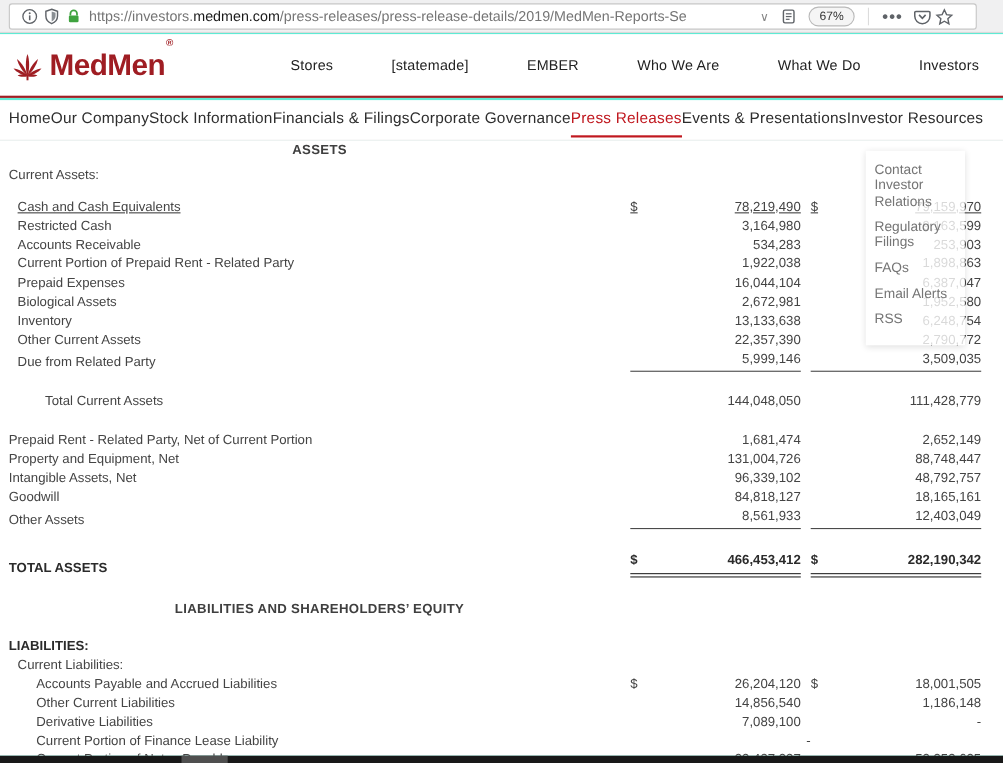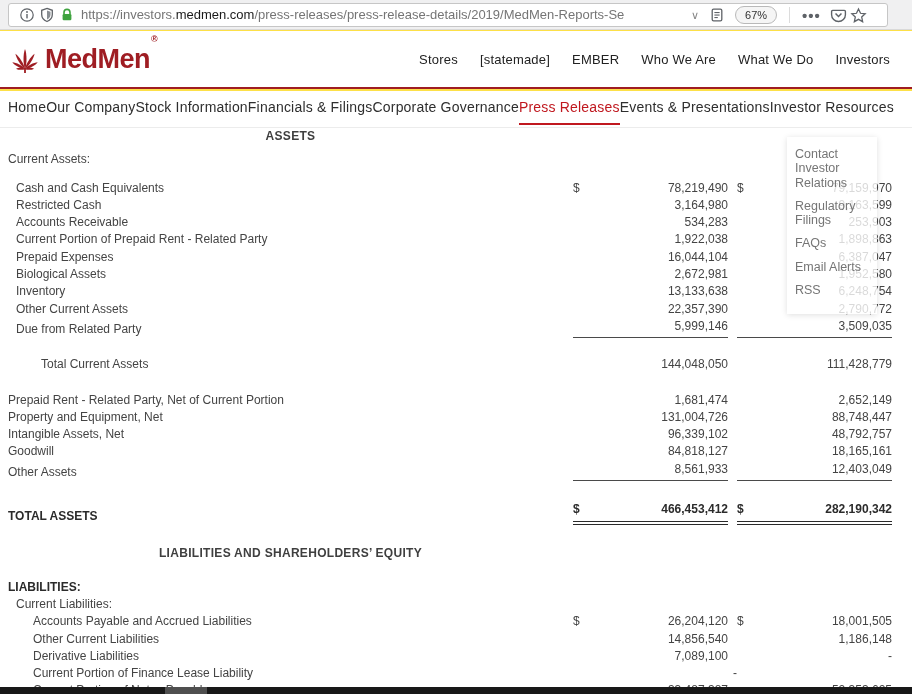--- a/index.html
+++ b/index.html
@@ -1,38 +1,38 @@
 <!DOCTYPE html>
 <html><head>
 <meta charset="utf-8">
 <style>
   * { margin:0; padding:0; box-sizing:border-box; }
   html,body { width:912px; height:694px; }
   body { font-family:"Liberation Sans", sans-serif; background:#fff; position:relative; overflow:hidden; }
-  #page { position:relative; width:912px; height:694px; background:#fde047;padding-left:12px; }
+  #page { position:relative; width:912px; height:694px; background:#5eead4;padding-left:12px; }
 
   
   .chrome { position:absolute; left:0; top:0; width:912px; height:30px; background:#f0f0f1; border-bottom:1px solid #d9d9d9; }
   .addressbar { position:absolute; left:8px; top:3px; width:880px; height:24px; background:#fff; border:1px solid #c6c6c6; border-radius:3px; display:flex; align-items:center; padding:0 6px 0 8px; }
   .addressbar .ico { display:flex; align-items:center; justify-content:center; width:20px; height:20px; flex:0 0 auto; }
   .urlwrap { flex:0 1 608px; overflow:hidden; white-space:nowrap; position:relative; font-size:13px; margin-left:4px; height:20px; line-height:20px; }
   .urlwrap::after { content:""; position:absolute; right:0; top:0; width:34px; height:100%; background:linear-gradient(to right, rgba(255,255,255,0), #fff); }
   .u-grey { color:#757575; }
   .u-dom { color:#1a1a1a; }
   .chev { color:#868686; font-size:11px; padding:0 8px 0 2px; }
   .zoombadge { font-size:11px; color:#333; background:#f5f5f5; border:1px solid #b9b9b9; border-radius:10px; padding:2px 9px; margin:0 8px; white-space:nowrap; }
   .vsep { width:1px; height:16px; background:#dcdcdc; margin:0 4px; }
   .meatball { color:#5f6368; font-size:15px; font-weight:bold; letter-spacing:1px; padding:0 8px; }
 
   
   .siteheader { position:absolute; left:0; top:31px; width:912px; height:58px; background:#fff; border-bottom:2px solid #9f1d23; }
   .logo { position:absolute; left:10px; top:12px; display:flex; align-items:center; cursor:pointer; }
   .logotext { color:#9f1d23; font-weight:bold; font-size:27px; letter-spacing:-0.5px; margin-left:5px; }
   .logoreg { color:#9f1d23; font-size:9px; vertical-align:top; position:relative; top:-10px; left:1px; }
-  .topnav { position:absolute; right:22px; top:0; height:56px; display:flex; align-items:center; gap:22px; }
+  .topnav { position:absolute; right:22px; top:0; height:56px; display:flex; align-items:center; gap:53px; }
   .topnav a { color:#222; font-size:13px; font-weight:500; text-decoration:none; letter-spacing:.2px; white-space:nowrap; }
 
   
   .invnav { position:absolute; left:0; top:91px; width:912px; height:37px; background:#fff; border-bottom:1px solid #ececec; display:flex; align-items:center; padding:0 22px 0 8px; justify-content:space-between; }
   .invnav a { color:#2e2e2e; font-size:14px; font-weight:500; text-decoration:none; letter-spacing:.2px; white-space:nowrap; position:relative; padding-bottom:4px; }
   .invnav a.active { color:#c0181f; }
   .invnav a.active::after { content:""; position:absolute; left:0; right:0; bottom:-6px; height:2px; background:#c0181f; }
 
   
   .content { position:absolute; left:0; top:128px; width:912px; height:559px; background:#fff; overflow:hidden; }
@@ -40,21 +40,21 @@
   .tlabel { white-space:nowrap; overflow:hidden; }
   .ind1 .tlabel { padding-left:8px; }
   .ind2 .tlabel { padding-left:25px; }
   .ind3 .tlabel { padding-left:33px; }
   .numgroup { display:flex; justify-content:space-between; align-items:baseline; }
   .numgroup .val { text-align:right; flex:1; }
   .k-head .tlabel { text-align:center; font-weight:bold; color:#3f3f3f; letter-spacing:.3px; }
   .k-total, .k-group-bold { font-weight:bold; color:#2b2b2b; }
   .rule-under .numgroup { border-bottom:1px solid #4a4a4a; padding-bottom:2px; }
   .rule-grand .numgroup { border-bottom:4px double #2a2a2a; padding-bottom:3px; }
-  .gap-sm { margin-top:6px; } .gap-md { margin-top:11px; } .gap-lg { margin-top:18px; }
+  .gap-sm { margin-top:6px; } .gap-md { margin-top:11px;text-decoration:underline; } .gap-lg { margin-top:18px; }
   .gap-xl { margin-top:20px; } .gap-hd { margin-top:16px; }
 
   
   .irmenu { position:absolute; left:787px; top:137px; width:90px; background:rgba(255,255,255,0.8); box-shadow:0 1px 6px rgba(0,0,0,0.13); padding:10px 8px 8px 8px; z-index:5; }
   .irmenu a { display:block; color:#757575; font-size:12.5px; line-height:1.14; text-decoration:none; margin-bottom:9px; }
 
   
   .bottombar { position:absolute; left:0; top:687px; width:912px; height:7px; background:#181818; }
   .bottombar .seg { position:absolute; left:165px; top:0; width:42px; height:7px; background:#4f4f4f; }
 

